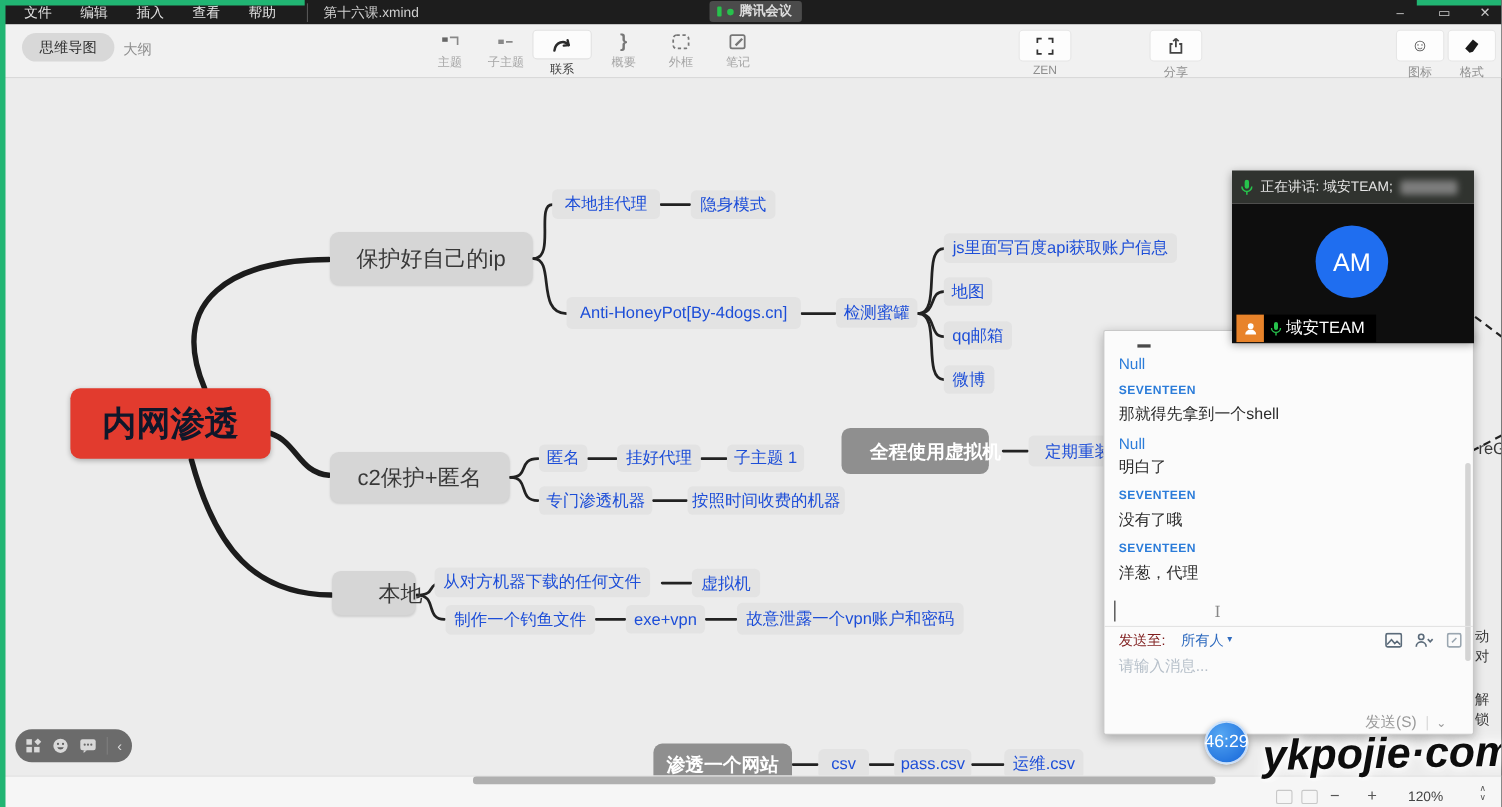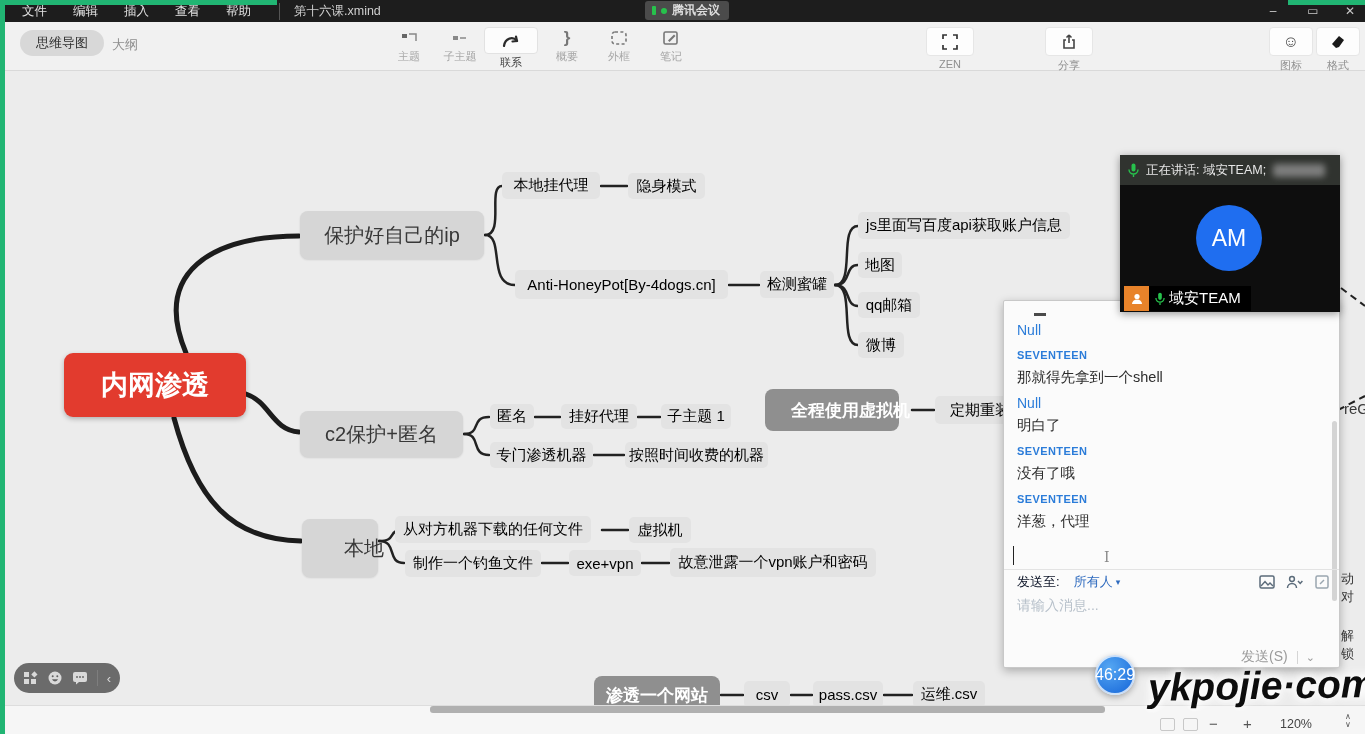--- a/index.html
+++ b/index.html
@@ -35,25 +35,25 @@
     display:flex;align-items:center;justify-content:center;}
   .boxbtn .lb{font-size:11px;color:#8f8f8f;margin-top:2px;}
   .ghost-toast{position:absolute;left:565px;top:26px;width:268px;height:40px;border-radius:8px;
     background:rgba(255,255,255,0.35);z-index:10;display:flex;align-items:center;justify-content:center;
     color:rgba(255,255,255,0.8);font-size:15px;letter-spacing:1px;}
   
   #edges{position:absolute;left:0;top:0;z-index:1;pointer-events:none;}
   #mindmap-nodes{position:absolute;left:0;top:0;z-index:2;}
   .mm-node{position:absolute;display:flex;align-items:center;justify-content:center;white-space:nowrap;
     box-sizing:border-box;}
-  .mm-node.root{background:#e23b2e;color:#ffffff;font-size:27px;font-weight:bold;border-radius:9px;
+  .mm-node.root{background:#e23b2e;color:#0f172a;font-size:31px;font-weight:bold;border-radius:9px;
     box-shadow:0 2px 5px rgba(0,0,0,.25);}
   .mm-node.l1{background:#d6d6d6;color:#383838;font-size:20px;border-radius:8px;box-shadow:0 1px 2px rgba(0,0,0,.12);}
   .mm-node.dark{background:#8f8f8f;color:#fff;font-weight:bold;font-size:17px;border-radius:8px;}
-  .mm-node.child{background:#e3e3e3;color:#000000;font-size:15px;border-radius:5px;}
+  .mm-node.child{background:#e3e3e3;color:#1d4ed8;font-size:15px;border-radius:5px;}
   .frag{position:absolute;color:#3a3a3a;z-index:3;}
   
   .meet{position:absolute;left:1120px;top:155px;width:220px;height:157px;z-index:6;
     box-shadow:0 2px 8px rgba(0,0,0,.4);}
   .meet-head{position:absolute;left:0;top:0;right:0;height:30px;background:#30332f;display:flex;
     align-items:center;gap:7px;padding-left:8px;box-sizing:border-box;color:#e6e6e6;font-size:12.5px;}
   .blur-blob{width:52px;height:13px;background:#8a8a8a;border-radius:3px;filter:blur(3px);opacity:.85;}
   .meet-video{position:absolute;left:0;top:30px;right:0;bottom:0;background:#0e0e0e;}
   .avatar{position:absolute;left:76px;top:20px;width:66px;height:66px;border-radius:50%;background:#1f6ef0;
     color:#fff;font-size:23px;display:flex;align-items:center;justify-content:center;}
@@ -67,21 +67,21 @@
   .chat-msgs{position:absolute;left:13px;top:21px;right:18px;}
   .msg{margin-bottom:8px;}
   .sender{font-size:14px;color:#2b7cd9;margin-bottom:4px;line-height:17px;}
   .sender.caps{font-size:11px;font-weight:bold;letter-spacing:.4px;}
   .mtext{font-size:14.5px;color:#2d2d2d;line-height:19px;margin-bottom:6px;}
   .chat-caret{position:absolute;left:9px;top:245px;height:19px;border-left:1.5px solid #222;}
   .ibeam{position:absolute;left:100px;top:248px;color:#888;font-size:14px;font-family:"DejaVu Serif",serif;}
   .chat-scroll{position:absolute;right:2px;top:120px;width:5px;height:180px;background:#d4d4d4;border-radius:3px;}
   .chat-footer{position:absolute;left:0;right:0;top:268px;border-top:1px solid #e3e3e3;height:24px;
     display:flex;align-items:center;padding:0 10px 0 13px;font-size:13px;box-sizing:border-box;}
-  .sendto-label{color:#0f172a;}
+  .sendto-label{color:#7f1d1d;}
   .sendto-value{color:#2f6bbf;margin-left:14px;}
   .sendto-caret{color:#2f6bbf;font-size:9px;margin-left:3px;}
   .f-icons{margin-left:auto;display:flex;gap:11px;align-items:center;color:#5b6b7a;}
   .chat-ph{position:absolute;left:13px;top:296px;color:#b7c0ca;font-size:14px;}
   .chat-send{position:absolute;right:24px;top:347px;color:#9a9a9a;font-size:14px;display:flex;align-items:center;}
   .send-caret{border-left:1px solid #d5d5d5;margin-left:9px;padding-left:8px;color:#9a9a9a;font-size:11px;}
   
   .timer{position:absolute;left:1095px;top:655px;width:40px;height:40px;border-radius:50%;z-index:7;
     background:radial-gradient(circle at 35% 30%,#55a7f3,#1565d8);border:2px solid rgba(255,255,255,.75);
     color:#fff;font-size:16px;display:flex;align-items:center;justify-content:center;
@@ -142,21 +142,21 @@
     <g stroke="#222" stroke-width="2" fill="none" stroke-dasharray="7 5">
       <path d="M1341 288 L1365 306"></path>
       <path d="M1338 410 L1365 396"></path>
     </g>
   </svg>
 
   <div id="mindmap-nodes">
       <div class="mm-node root" style="left: 64px; top: 353px; width: 182px; height: 64px;">内网渗透</div>
       <div class="mm-node l1" style="left: 300px; top: 211px; width: 184px; height: 48px;">保护好自己的ip</div>
       <div class="mm-node l1" style="left: 300px; top: 411px; width: 163px; height: 46px;">c2保护+匿名</div>
-      <div class="mm-node l1" style="left: 302px; top: 519px; width: 76px; height: 58px; padding-left: 48px;">本地</div>
+      <div class="mm-node l1" style="left: 302px; top: 519px; width: 76px; height: 40px; padding-left: 48px;">本地</div>
       <div class="mm-node dark" style="left: 765px; top: 389px; width: 134px; height: 42px; padding-left: 37px;">全程使用虚拟机</div>
       <div class="mm-node dark" style="left: 594px; top: 676px; width: 126px; height: 38px;">渗透一个网站</div>
       <div class="mm-node child" style="left: 502px; top: 172px; width: 98px; height: 27px;">本地挂代理</div>
       <div class="mm-node child" style="left: 628px; top: 173px; width: 77px; height: 26px;">隐身模式</div>
       <div class="mm-node child" style="left: 515px; top: 270px; width: 213px; height: 29px;">Anti-HoneyPot[By-4dogs.cn]</div>
       <div class="mm-node child" style="left: 760px; top: 271px; width: 74px; height: 27px;">检测蜜罐</div>
       <div class="mm-node child" style="left: 858px; top: 212px; width: 212px; height: 27px;">js里面写百度api获取账户信息</div>
       <div class="mm-node child" style="left: 858px; top: 252px; width: 44px; height: 26px;">地图</div>
       <div class="mm-node child" style="left: 858px; top: 292px; width: 62px; height: 26px;">qq邮箱</div>
       <div class="mm-node child" style="left: 858px; top: 332px; width: 46px; height: 26px;">微博</div>

